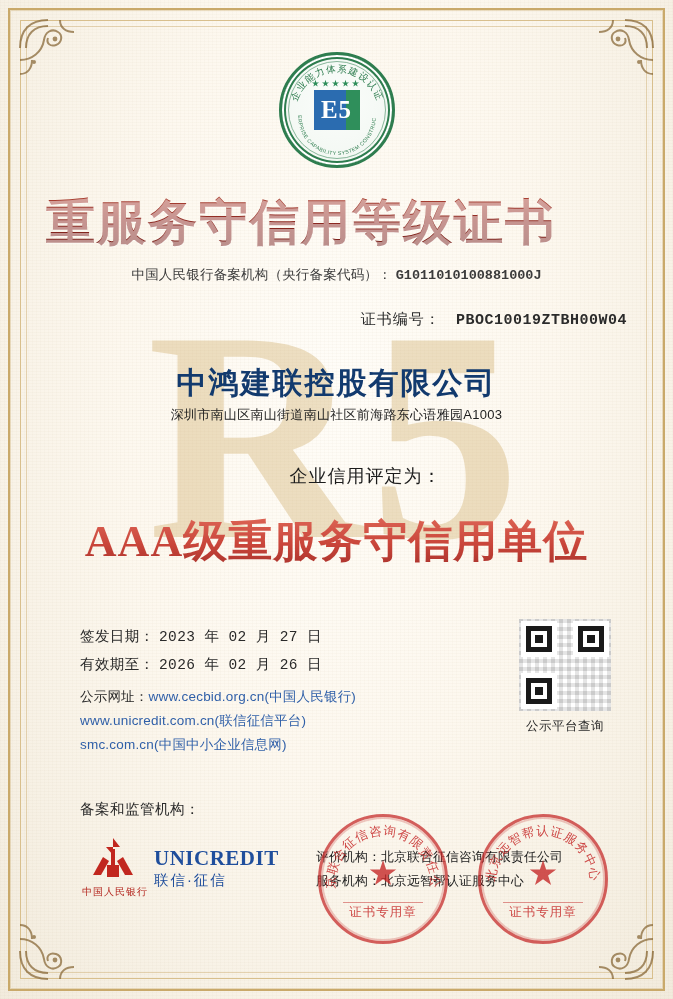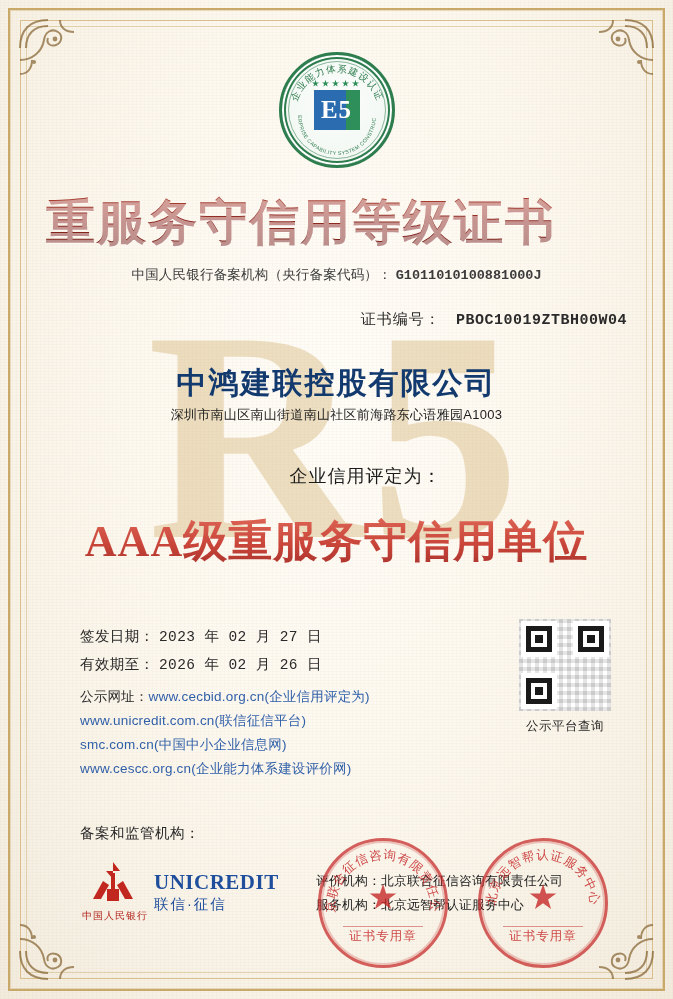--- a/index.html
+++ b/index.html
@@ -519,30 +519,27 @@
         <span>签发日期：</span>
         <span class="num">2023 年 02 月 27 日</span>
       </div>
       <div class="det-row">
         <span>有效期至：</span>
         <span class="num">2026 年 02 月 26 日</span>
       </div>
 
       <div class="sites">
         <div class="site-row">
-          <span class="first-label">公示网址：</span><span class="u">www.cecbid.org.cn</span><span class="cn">(企业信用评定为)</span>
+          <span class="first-label">公示网址：</span><span class="u">www.cecbid.org.cn</span><span class="cn">(中国人民银行)</span>
         </div>
         <div class="site-row">
           <span class="u">www.unicredit.com.cn</span><span class="cn">(联信征信平台)</span>
         </div>
         <div class="site-row">
           <span class="u">smc.com.cn</span><span class="cn">(中国中小企业信息网)</span>
-        </div>
-        <div class="site-row">
-          <span class="u">www.cescc.org.cn</span><span class="cn">(企业能力体系建设评价网)</span>
         </div>
       </div>
 
       <div class="qr-block">
         <div class="qr">
             <div class="q3"></div>
           </div>
         <div class="qr-cap">公示平台查询</div>
       </div>
     </div>

